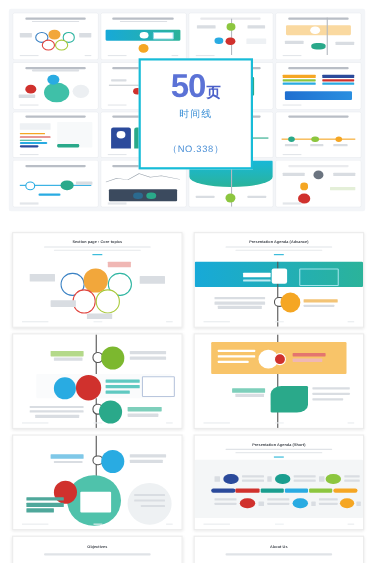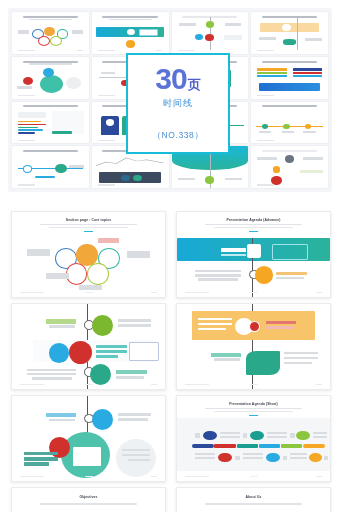--- a/index.html
+++ b/index.html
@@ -218,21 +218,21 @@
       <div class="dot" style="left:26%;top:72%;width:14%;height:20%;background:#d0312d;"></div>
       <div class="txtblk" style="left:8%;top:26%;width:26%;height:6%;"></div>
       <div class="txtblk" style="right:6%;top:26%;width:26%;height:6%;"></div>
       <div class="txtblk" style="right:6%;top:56%;width:30%;height:8%;background:#e4efd8;"></div>
       <div class="mfoot"></div>
     </div>
   </div>
 
   <div id="badge">
     <div class="num">
-      <span>30</span><span class="pg">页</span>
+      <span>50</span><span class="pg">页</span>
     </div>
     <div class="l1">时间线</div>
     <div class="l3">（NO.338）</div>
   </div>
 </div>
 
 <div class="card" style="left:11px;top:211px;width:153px;height:85px;">
   <div class="ctitle">Section page : Core topics</div>
   <div class="csub"></div>
     <div class="csub2"></div>

